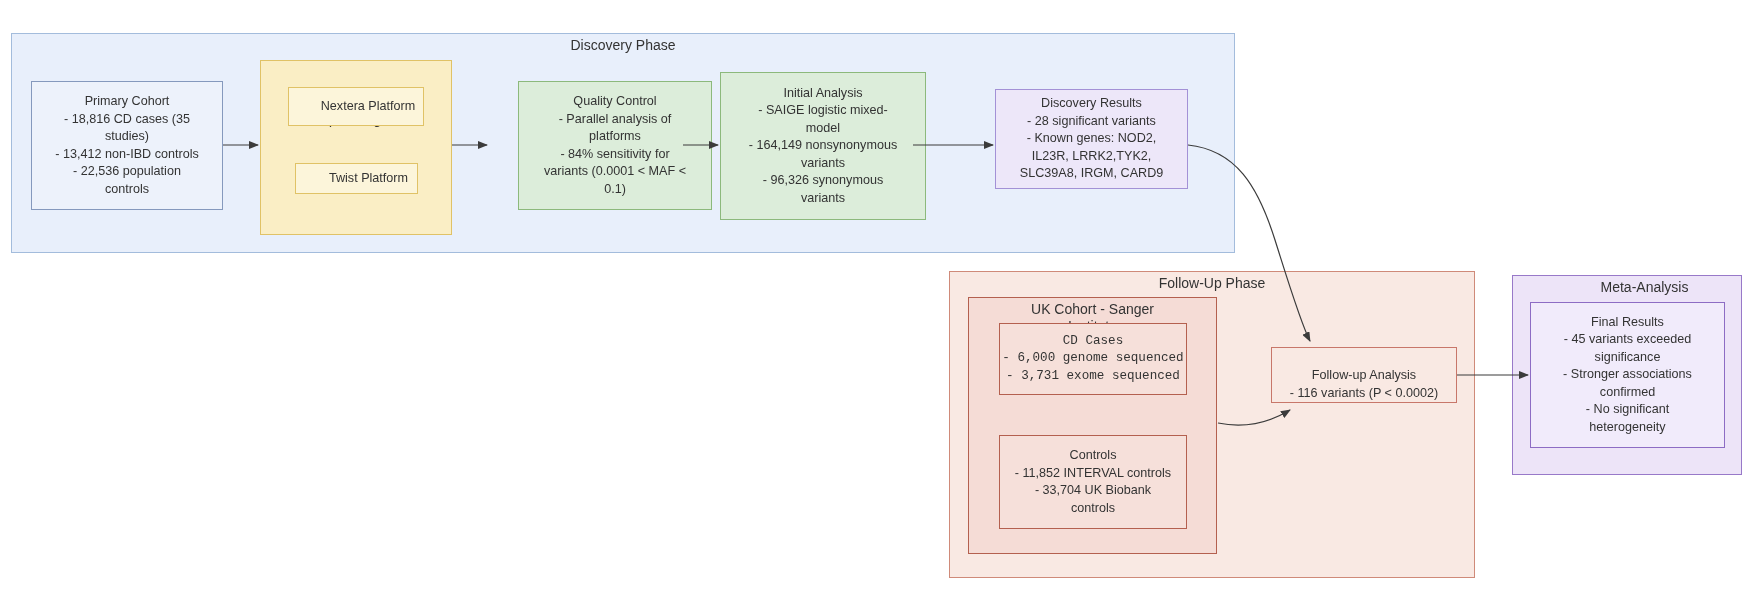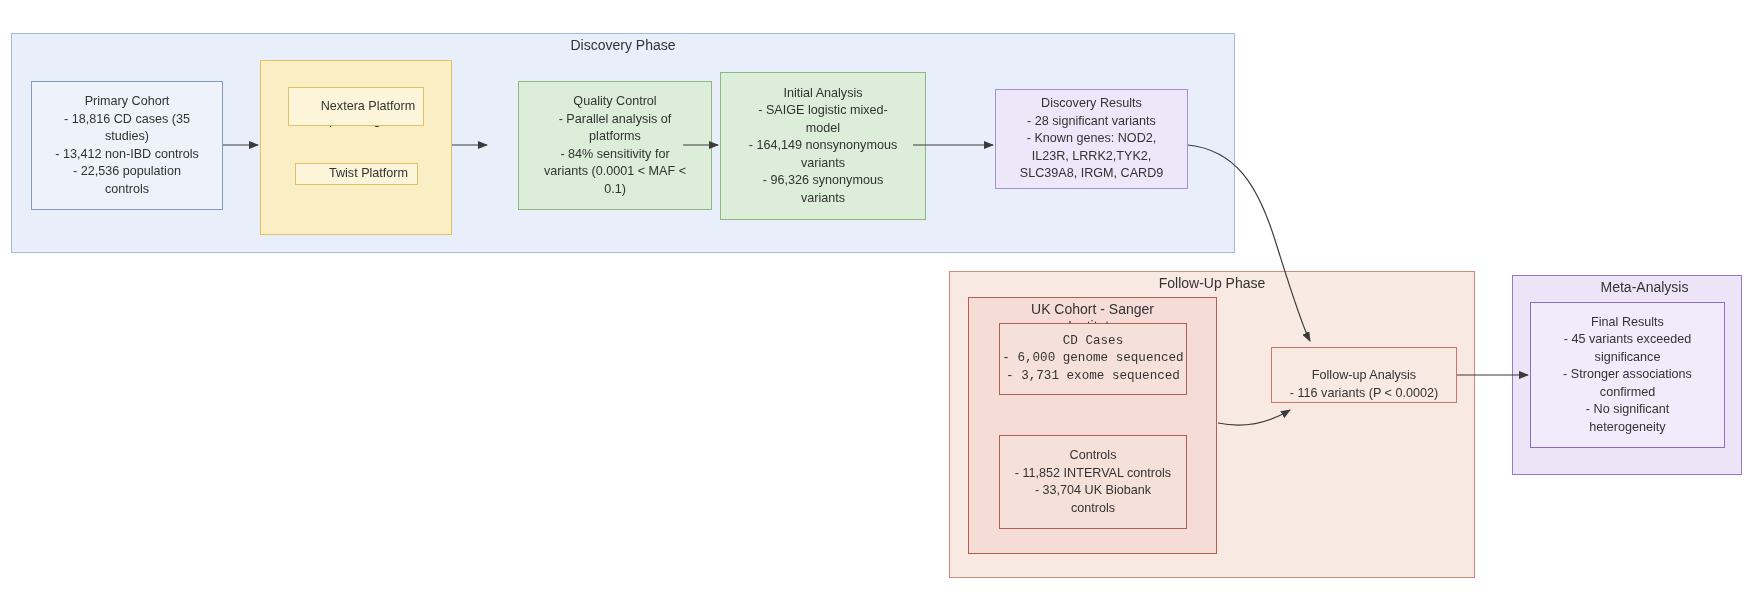--- a/index.html
+++ b/index.html
@@ -101,21 +101,21 @@
       <div class="tl">studies)</div>
       <div class="tl">- 13,412 non-IBD controls</div>
       <div class="tl">- 22,536 population</div>
       <div class="tl">controls</div>
     </div>
 
   <div class="node n-yellow" style="left:288px; top:87px; width:136px; height:39px;">
       <div class="tl">Nextera Platform</div>
     </div>
 
-  <div class="node n-yellow" style="left:295px; top:163px; width:123px; height:22px;">
+  <div class="node n-yellow" style="left:295px; top:163px; width:123px; height:31px;">
       <div class="tl">Twist Platform</div>
     </div>
 
   <div class="node n-green" style="left:489px; top:81px; width:194px; height:129px;margin-left:29px;">
       <div class="tl">Quality Control</div>
       <div class="tl">- Parallel analysis of</div>
       <div class="tl">platforms</div>
       <div class="tl">- 84% sensitivity for</div>
       <div class="tl">variants (0.0001 &lt; MAF &lt;</div>
       <div class="tl">0.1)</div>

